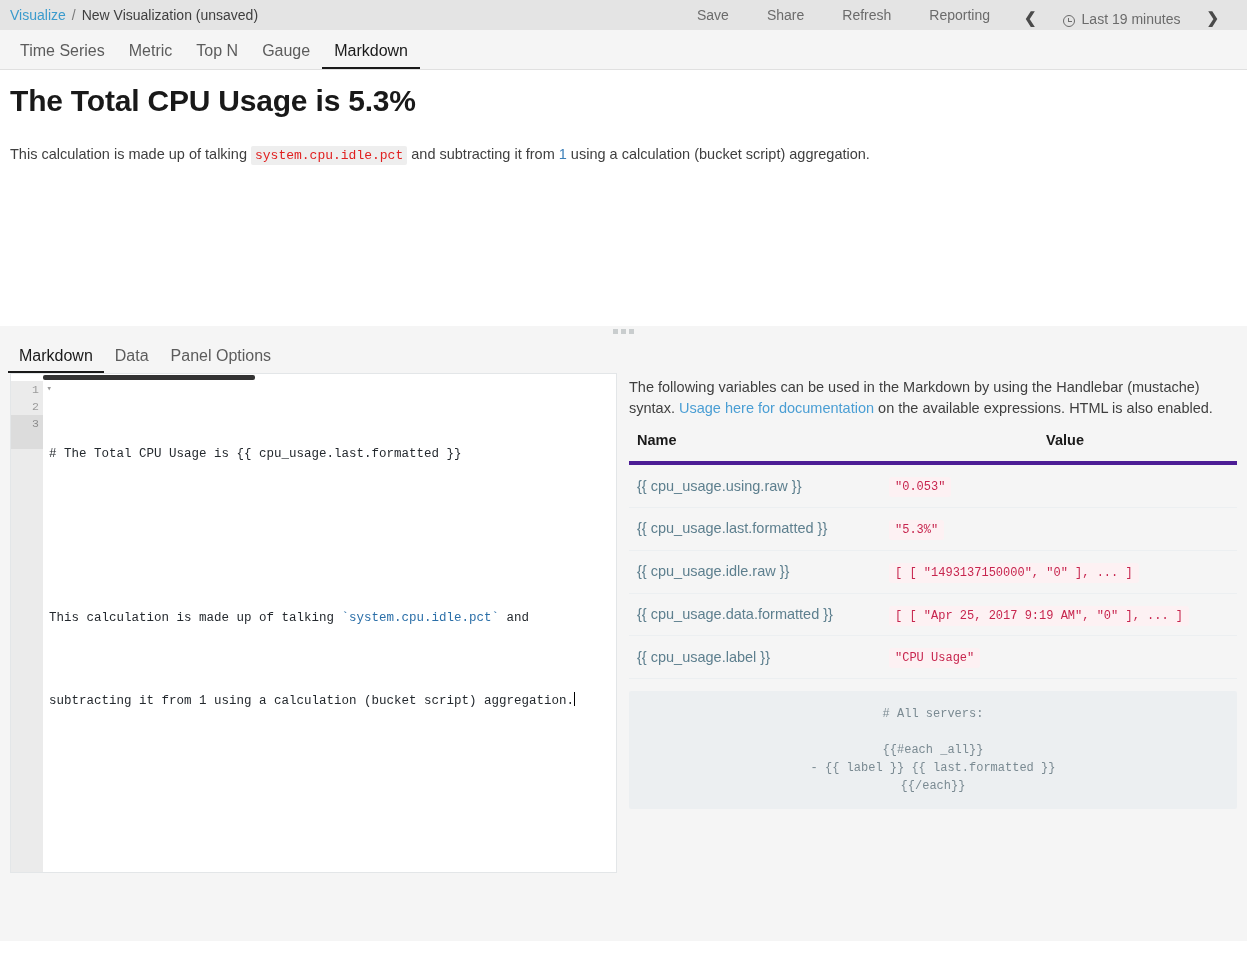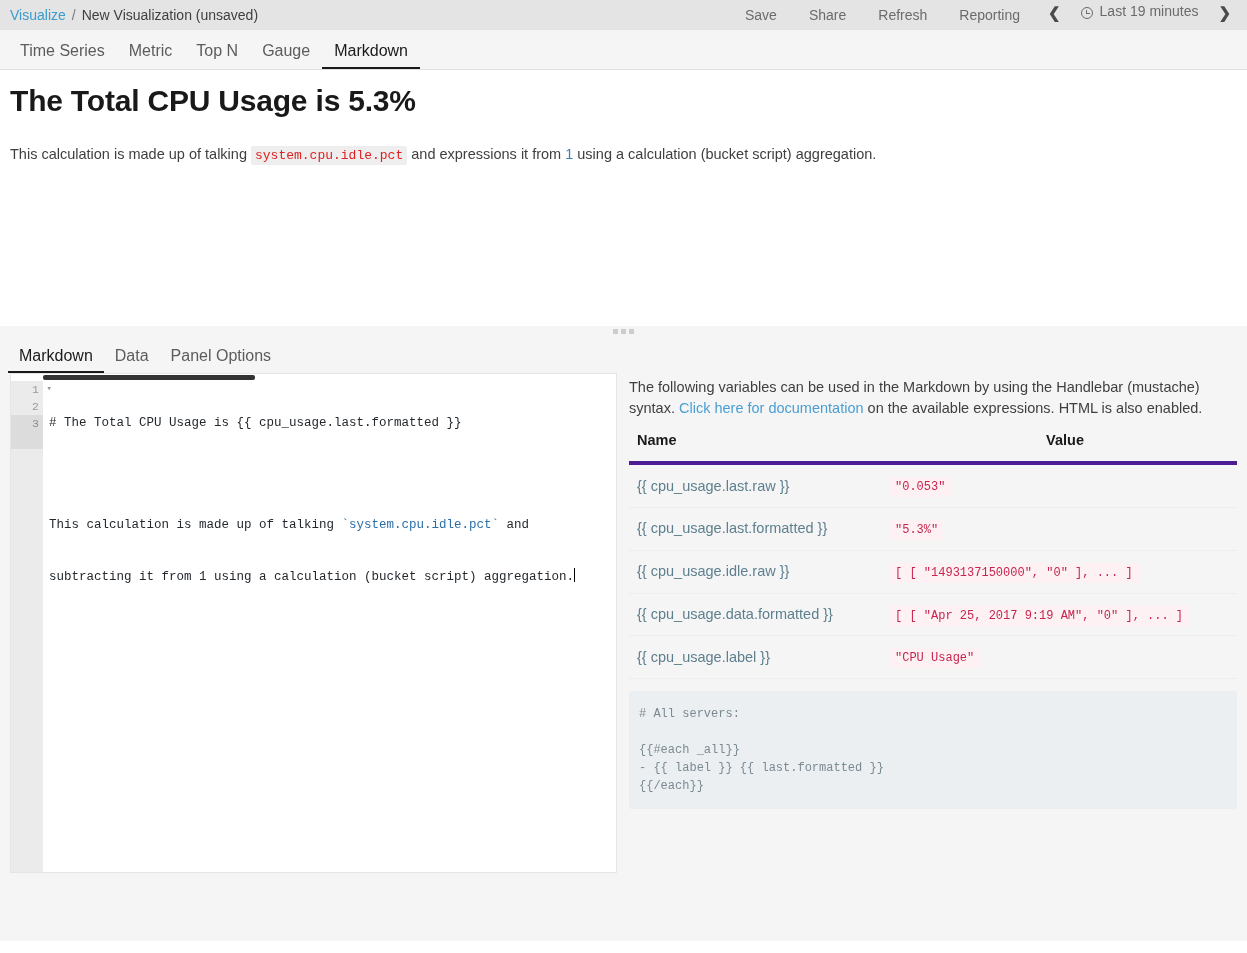--- a/index.html
+++ b/index.html
@@ -11,29 +11,29 @@
     -webkit-font-smoothing: antialiased;
   }
 
   
   .topbar {
     height: 30px;
     background: #e4e4e4;
     display: flex;
     align-items: center;
     justify-content: space-between;
-    padding: 0 8px 0 10px;
+    padding: 0 20px 0 10px;
     font-size: 14px;
   }
   .breadcrumb { display: flex; align-items: center; gap: 6px; white-space: nowrap; }
   .crumb-link { color: #3b9bcd; cursor: pointer; }
   .crumb-sep { color: #7a7a7a; }
   .crumb-current { color: #3f3f3f; }
 
-  .topnav { display: flex; align-items: flex-start; gap: 8px; }
+  .topnav { display: flex; align-items: flex-end; gap: 14px; }
   .topnav-item {
     color: #6b6b6b;
     padding: 4px 12px;
     cursor: pointer;
     white-space: nowrap;
   }
   .timepicker {
     display: flex; align-items: center; gap: 4px;
     color: #6b6b6b;
     padding: 0 4px;
@@ -200,21 +200,21 @@
 
   .codearea {
     flex: 1;
     font-family: "Liberation Mono", "DejaVu Sans Mono", monospace;
     font-size: 12.5px;
     line-height: 17px;
     padding-left: 6px;
     color: #24292e;
     white-space: pre;
   }
-  .codeline { height: 17px; }
+  .codeline { height: 17px; margin-top: 31px; }
   .tok-head { color: #24292e; }
   .tok-str { color: #2b6fa8; }
   .caret {
     display: inline-block;
     width: 1px; height: 14px;
     background: #000;
     vertical-align: -2px;
   }
 
   
@@ -270,20 +270,21 @@
   pre.codeblock {
     background: #eceff1;
     color: #7a8a92;
     font-family: "Liberation Mono", "DejaVu Sans Mono", monospace;
     font-size: 12px;
     line-height: 18px;
     margin: 10px 0 0 0;
     padding: 14px 10px;
     border-radius: 2px;
     white-space: pre;
+    text-align: center;
   }
 </style>
 </head>
 <body>
 
 <div class="topbar">
   <div class="breadcrumb">
     <span class="crumb-link">Visualize</span>
     <span class="crumb-sep">/</span>
     <span class="crumb-current">New Visualization (unsaved)</span>
@@ -305,21 +306,21 @@
 <div class="vistabs">
   <div class="vistab">Time Series</div>
   <div class="vistab">Metric</div>
   <div class="vistab">Top N</div>
   <div class="vistab">Gauge</div>
   <div class="vistab active">Markdown</div>
 </div>
 
 <div class="preview">
   <h1>The Total CPU Usage is 5.3%</h1>
-  <p><span>This calculation is made up of talking </span><code class="inline">system.cpu.idle.pct</code><span> and expressions it from </span><span class="num-lit">1</span><span> using a calculation (bucket script) aggregation.</span></p>
+  <p><span>This calculation is made up of talking </span><code class="inline">system.cpu.idle.pct</code><span> and subtracting it from </span><span class="num-lit">1</span><span> using a calculation (bucket script) aggregation.</span></p>
 </div>
 
 <div class="splitter">
   <span class="grip">
     <span></span>
     <span></span>
     <span></span>
   </span>
 </div>
 
@@ -345,32 +346,32 @@
         <div class="codearea">
           <div class="codeline"><span class="tok-head"># The Total CPU Usage is {{ cpu_usage.last.formatted }}</span></div>
           <div class="codeline">&nbsp;</div>
           <div class="codeline"><span>This calculation is made up of talking </span><span class="tok-str">`system.cpu.idle.pct`</span><span> and</span></div>
           <div class="codeline"><span>subtracting it from 1 using a calculation (bucket script) aggregation.</span><span class="caret"></span></div>
         </div>
       </div>
     </div>
 
     <div class="docs">
-      <p><span>The following variables can be used in the Markdown by using the Handlebar (mustache) syntax. </span><span class="doclink">Click here for documentation</span><span> on the available expressions. HTML is also enabled.</span></p>
+      <p><span>The following variables can be used in the Markdown by using the Handlebar (mustache) syntax. </span><span class="doclink">Usage here for documentation</span><span> on the available expressions. HTML is also enabled.</span></p>
 
       <table class="vars">
         <thead>
           <tr>
             <th>Name</th>
             <th class="c2">Value</th>
           </tr>
         </thead>
         <tbody>
           <tr>
-            <td class="varname">{{ cpu_usage.last.raw }}</td>
+            <td class="varname">{{ cpu_usage.using.raw }}</td>
             <td class="varval"><span class="valchip">"0.053"</span></td>
           </tr>
           <tr>
             <td class="varname">{{ cpu_usage.last.formatted }}</td>
             <td class="varval"><span class="valchip">"5.3%"</span></td>
           </tr>
           <tr>
             <td class="varname">{{ cpu_usage.idle.raw }}</td>
             <td class="varval"><span class="valchip">[ [ "1493137150000", "0" ], ... ]</span></td>
           </tr>

